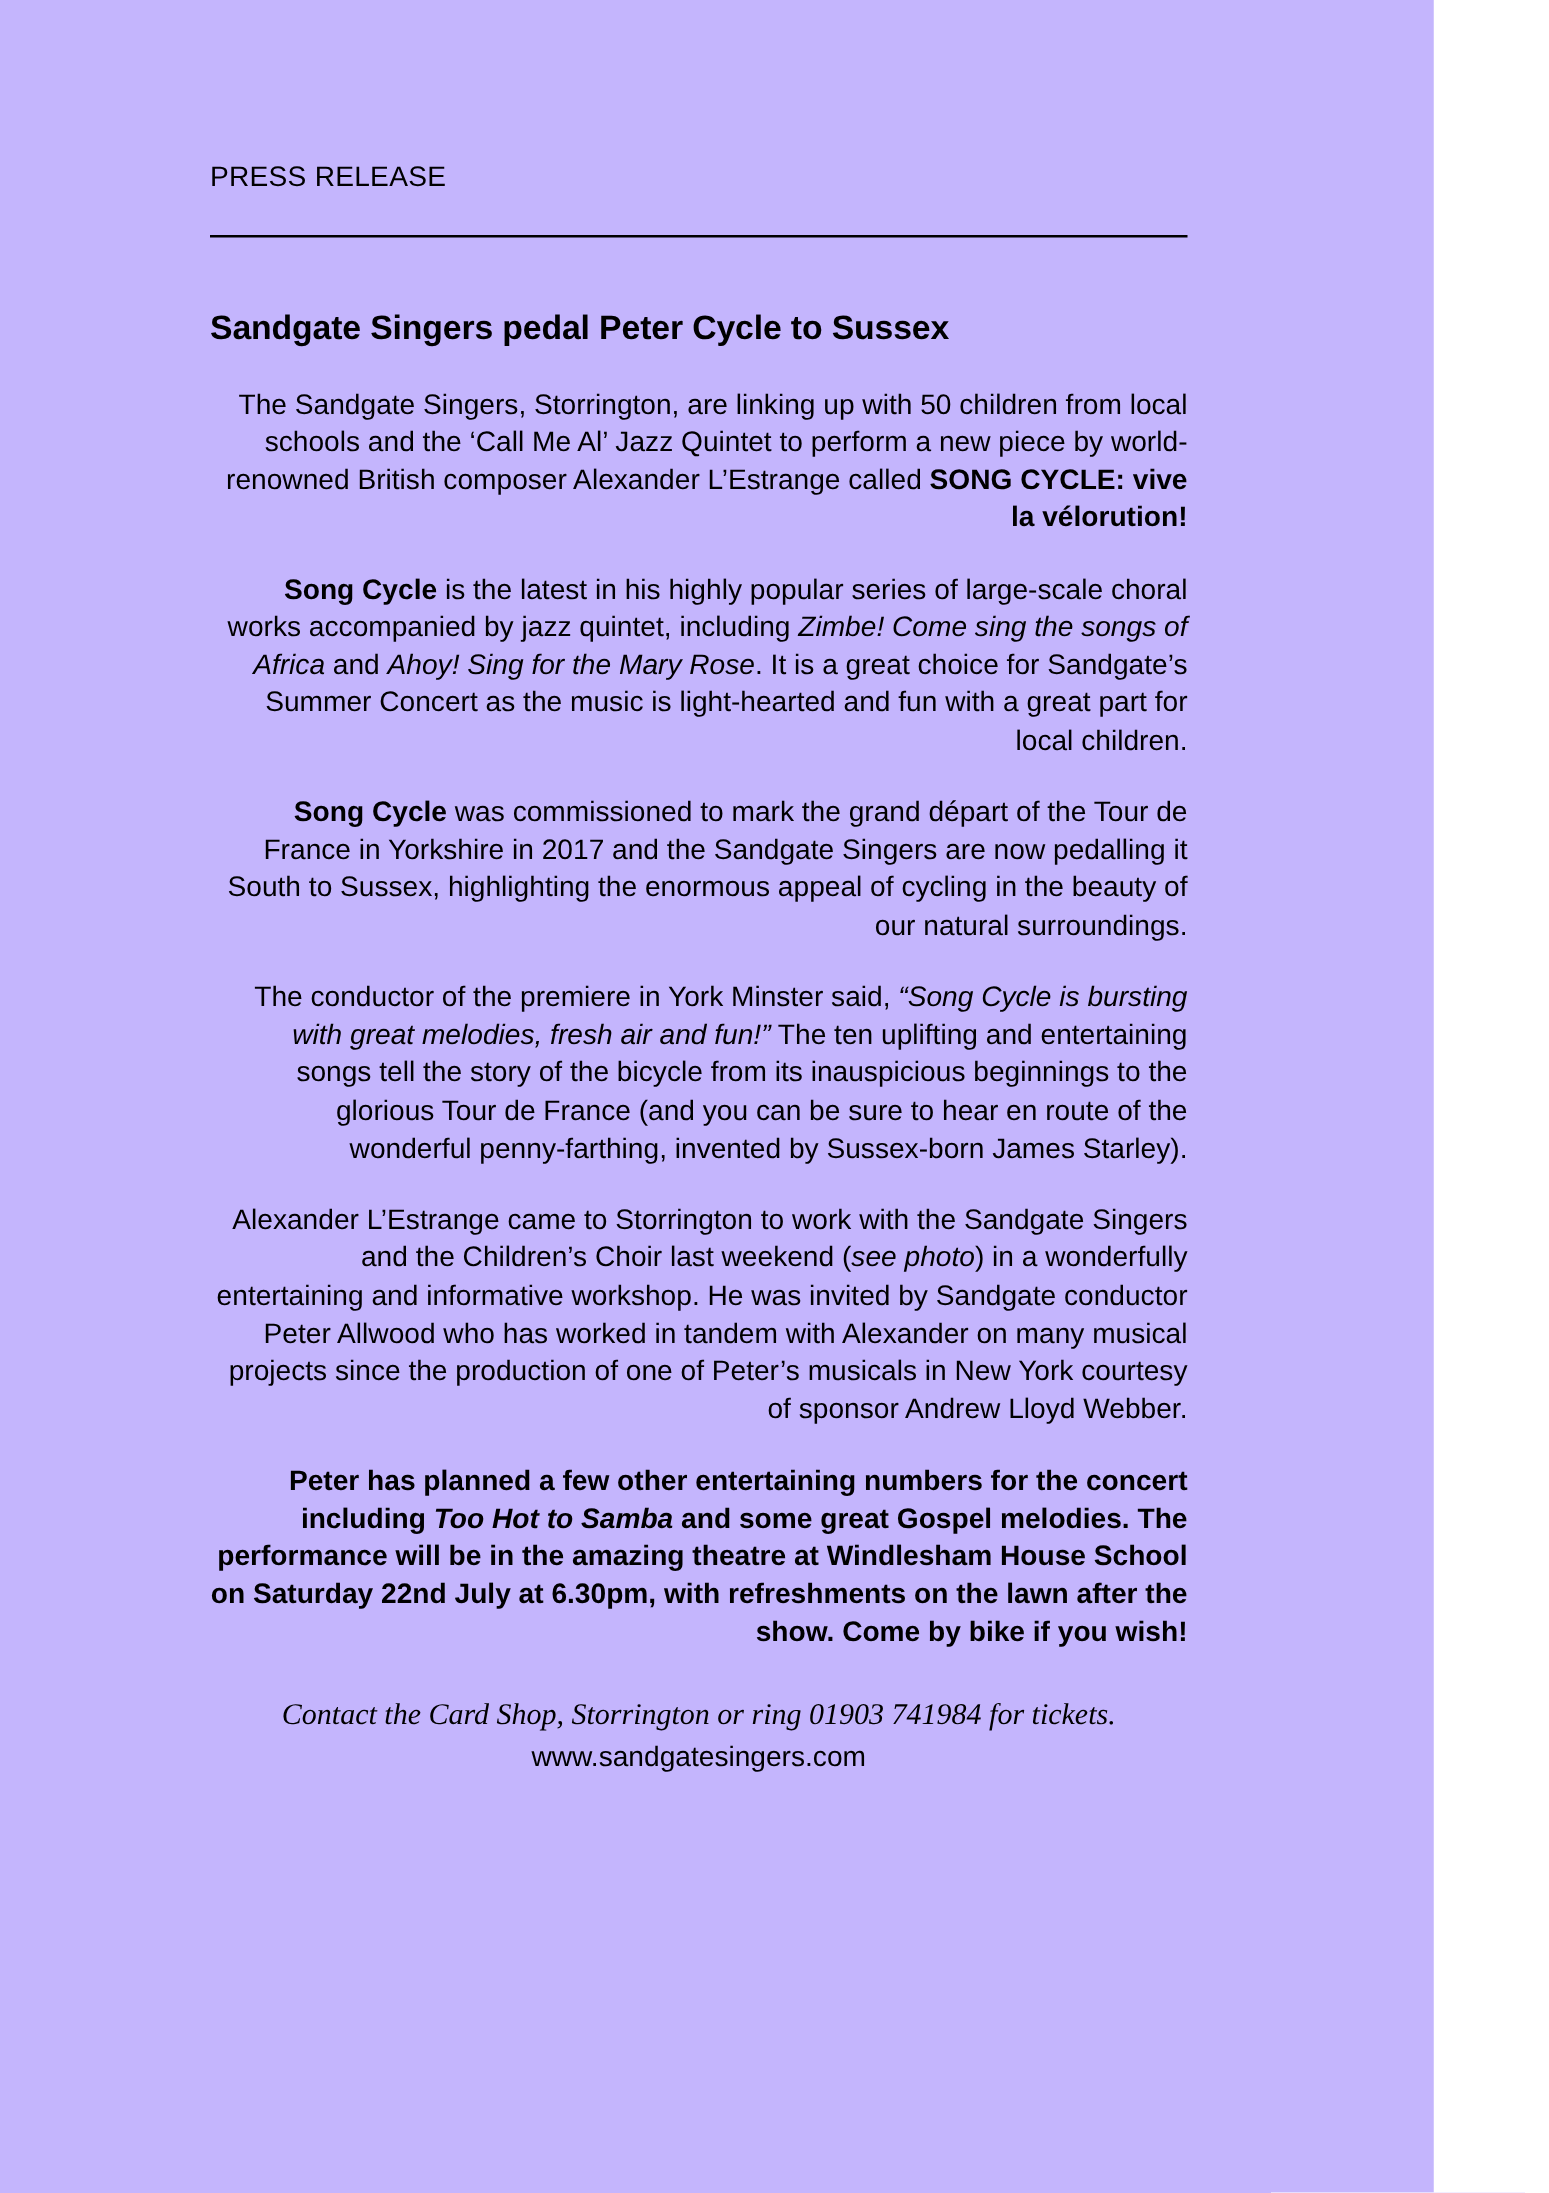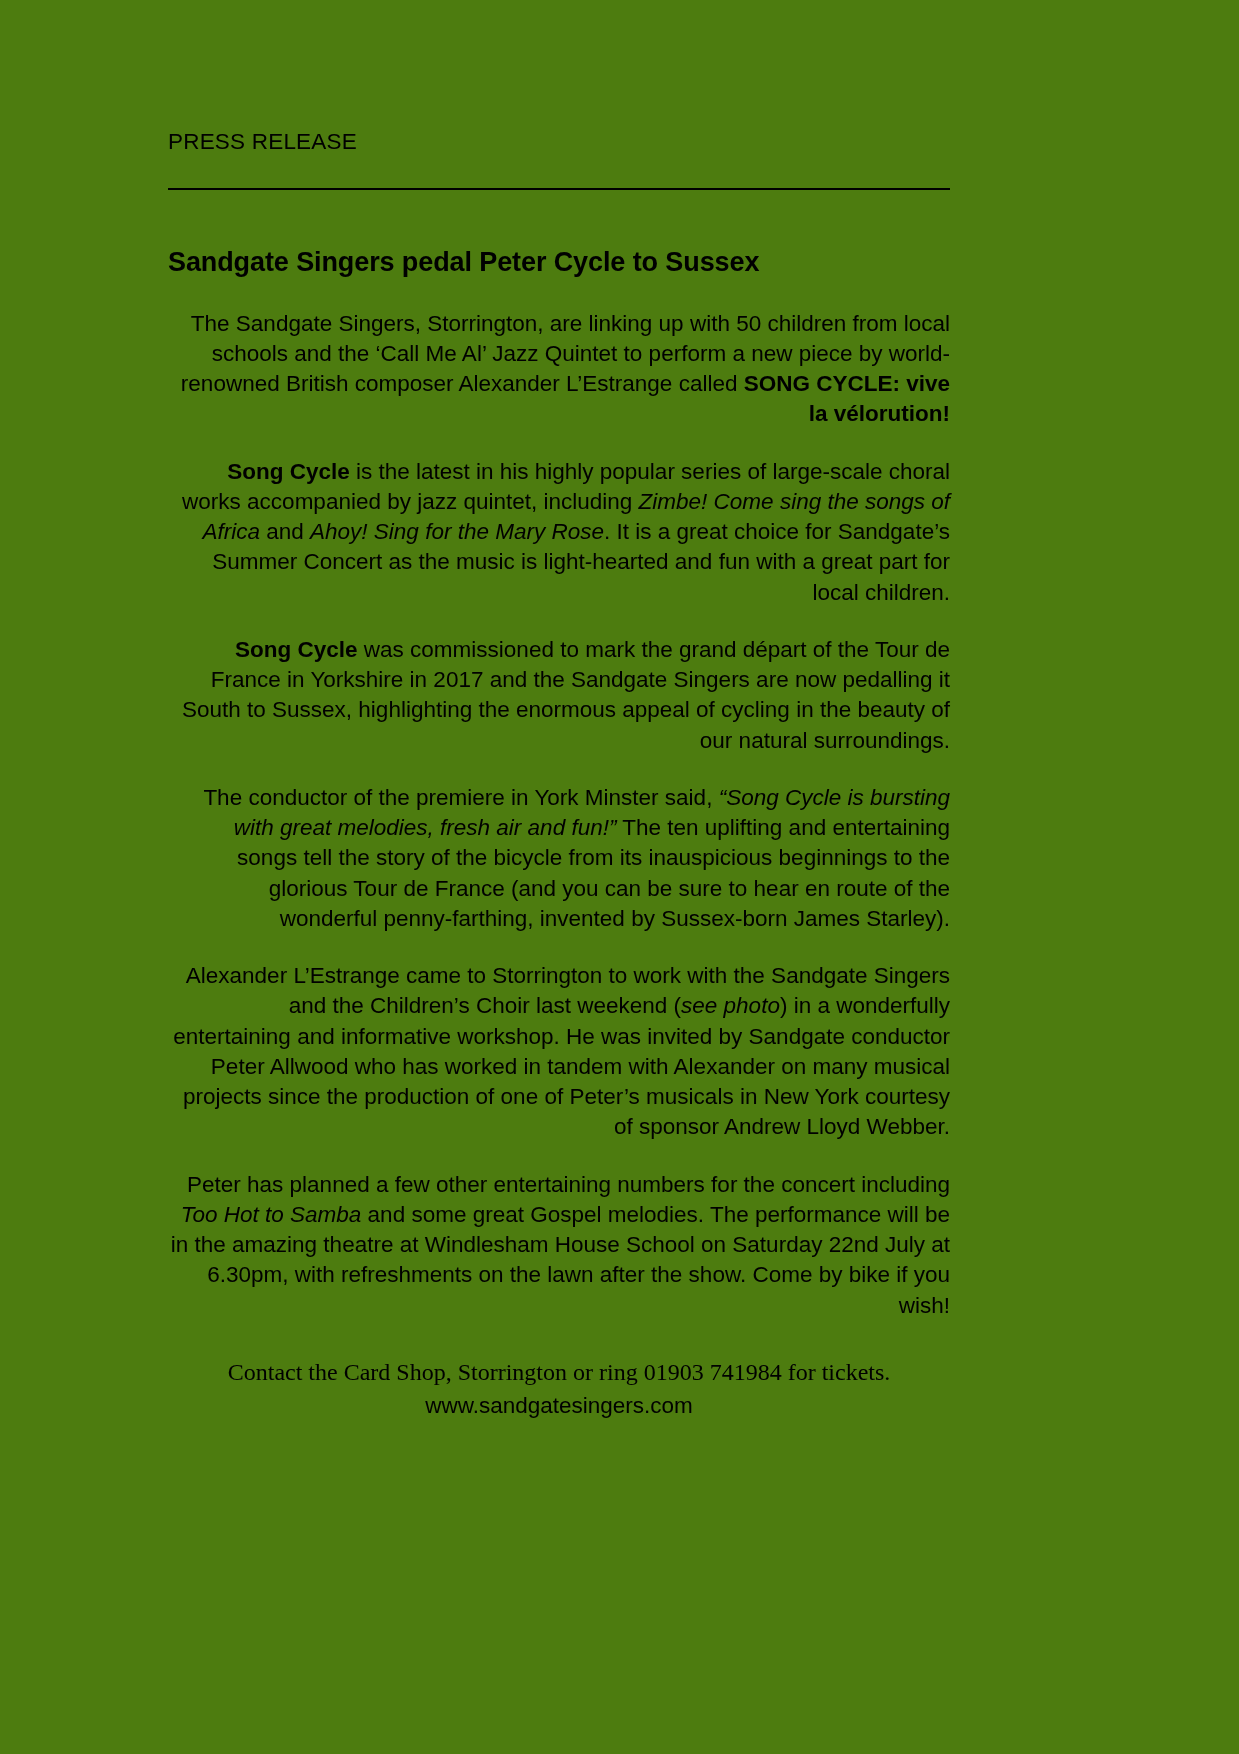--- a/index.html
+++ b/index.html
@@ -9,23 +9,23 @@
   }
   body {
     width: 1239px;
     height: 1754px;
     font-family: "Liberation Sans", sans-serif;
     color: #000000;
     -webkit-font-smoothing: antialiased;
   }
   .page {
     position: relative;
-    width: 1239px;
+    width: 1147px;
     height: 1754px;
-    background: #4d7c0f;
+    background: #c4b5fd;
     box-sizing: border-box;
     padding: 16px;
     overflow: hidden;
   }
   .content {
     position: absolute;
     left: 168px;
     top: 128px;
     width: 782px;
   }
@@ -50,32 +50,34 @@
     letter-spacing: -0.1px;
   }
   p.body {
     font-size: 22.5px;
     line-height: 1.345;
     margin: 0 0 27px 0;
     text-align: right;
   }
   p.body:last-of-type {
     margin-bottom: 0;
+    font-weight: bold;
   }
   .b { font-weight: bold; }
   .i { font-style: italic; }
   .footer {
     margin-top: 36px;
     text-align: center;
   }
   .footer .contact-line {
     font-family: "Liberation Serif", serif;
     font-size: 24px;
     line-height: 1.3;
     margin: 0 0 3px 0;
+    font-style: italic;
   }
   .footer .site-line {
     font-family: "Liberation Sans", sans-serif;
     font-size: 22.5px;
     line-height: 1.3;
     margin: 0;
   }
 </style>
 </head>
 <body>

